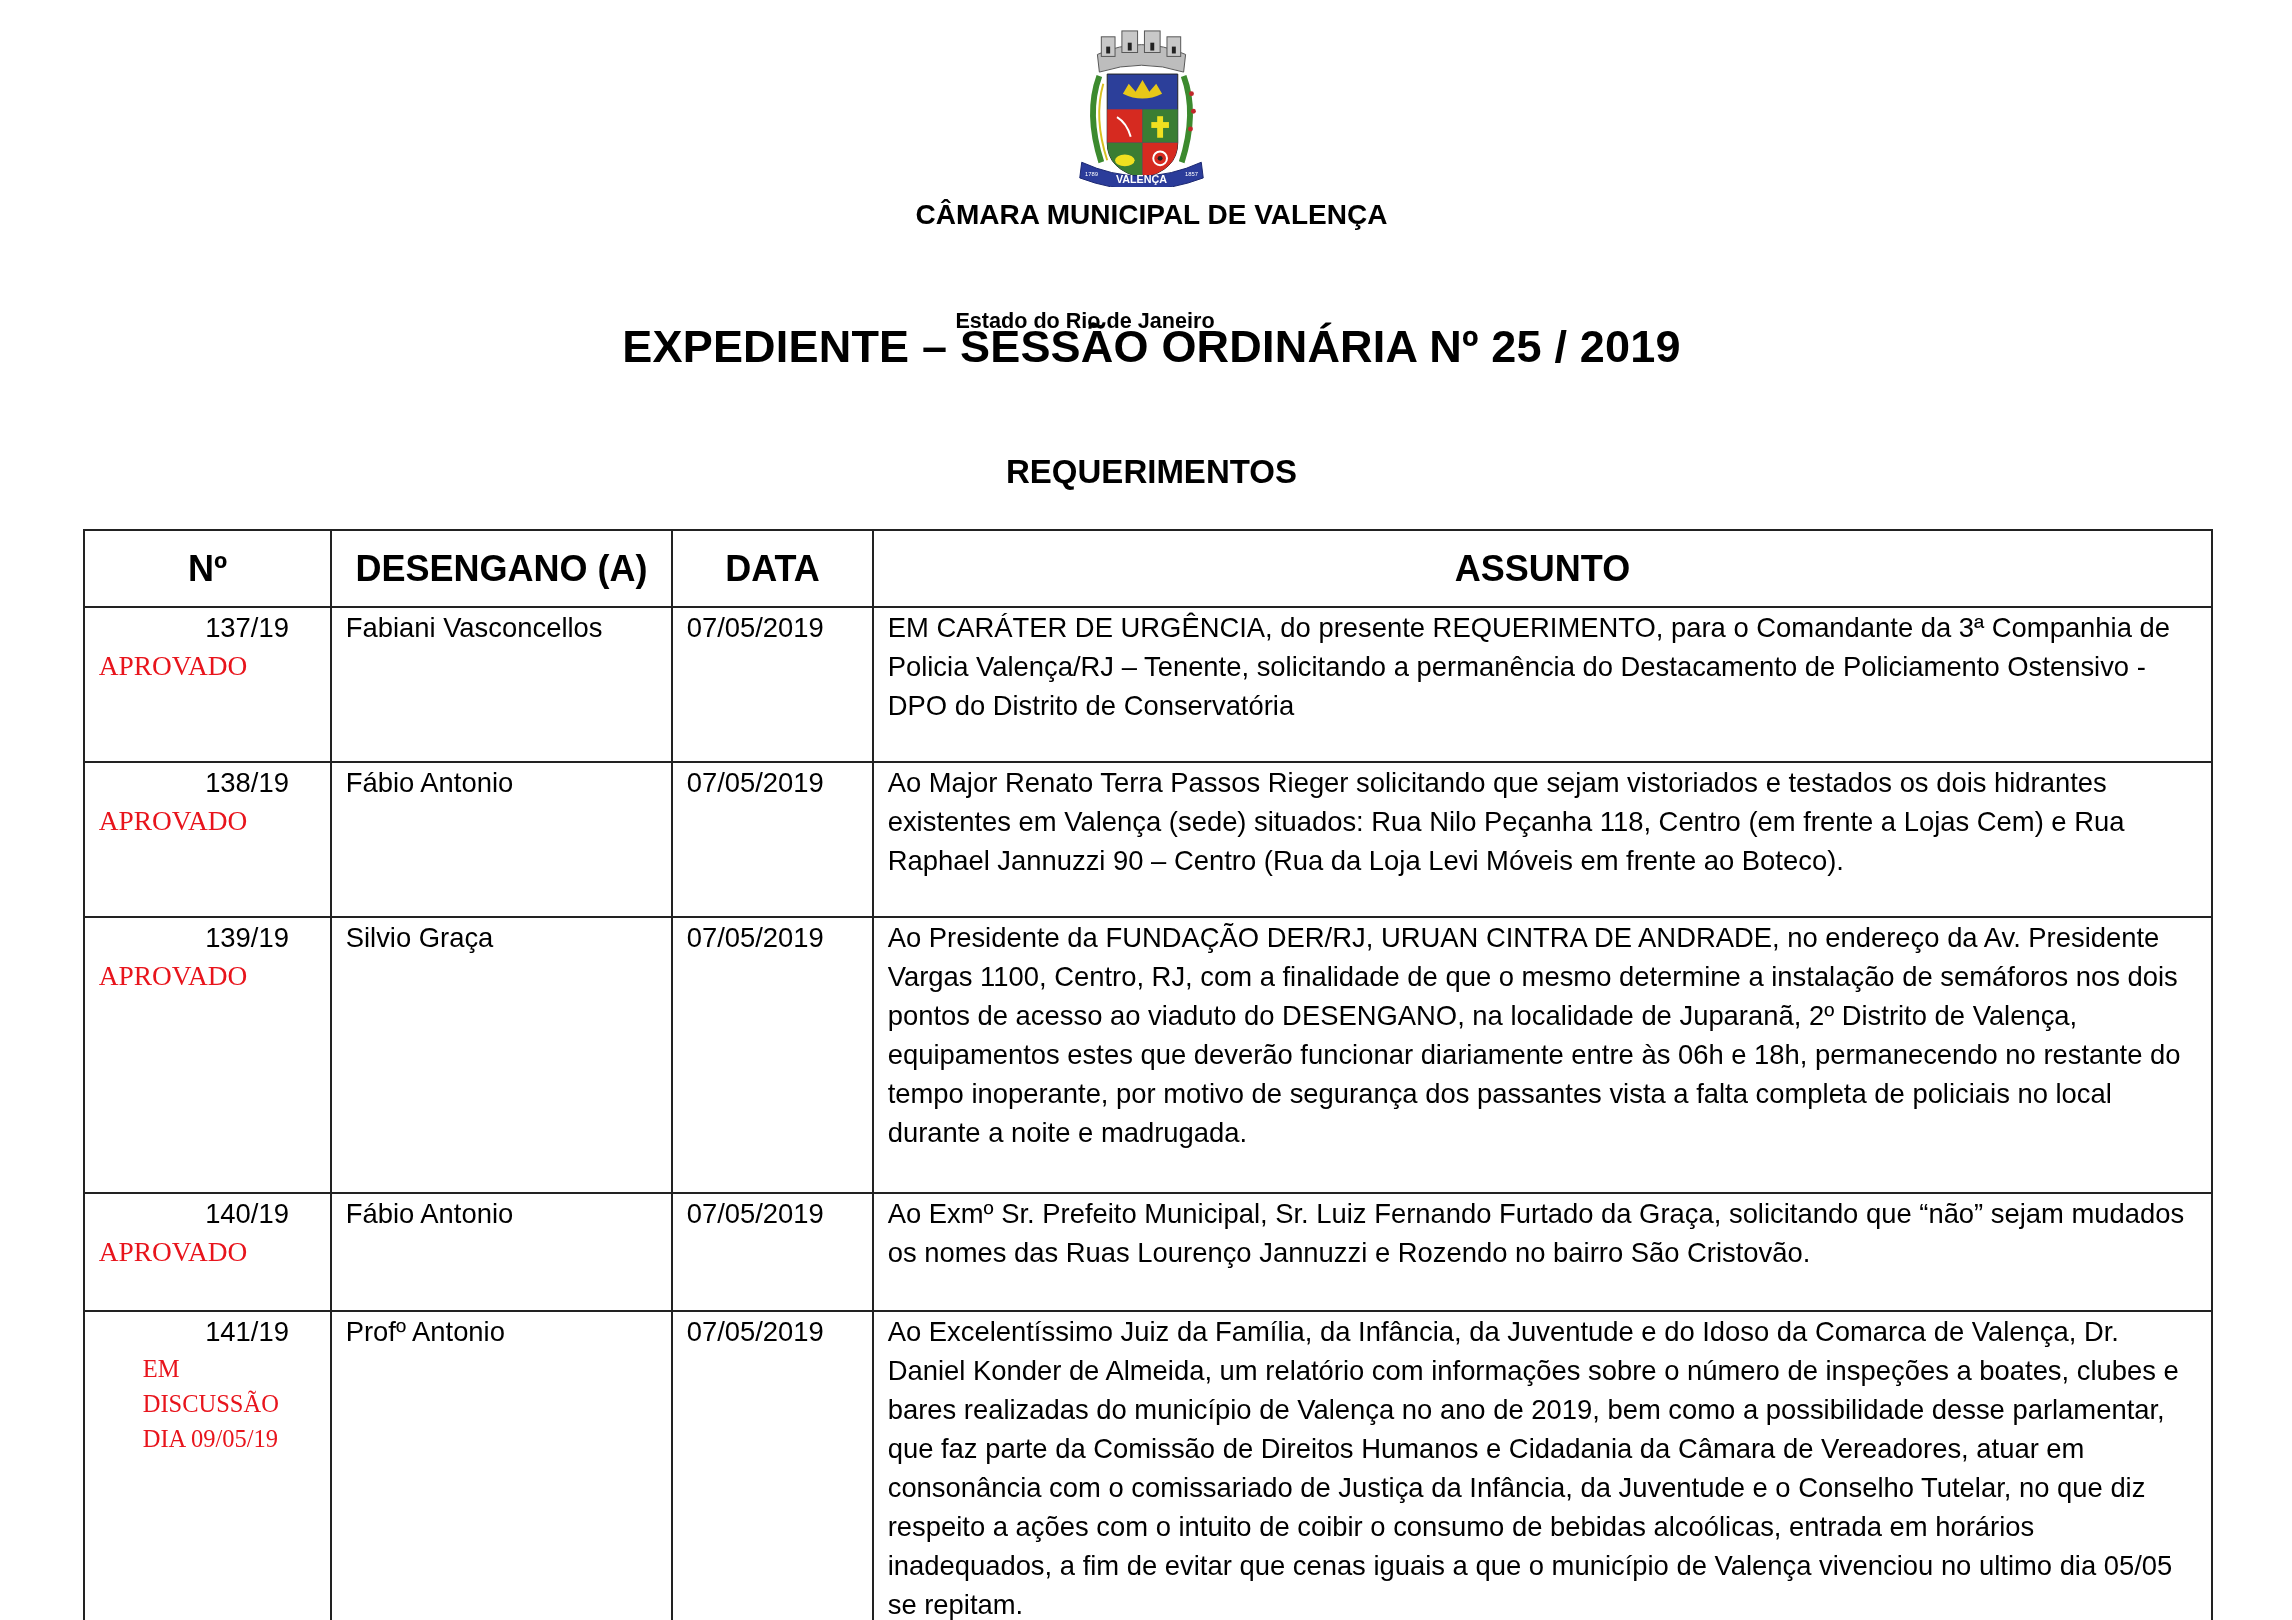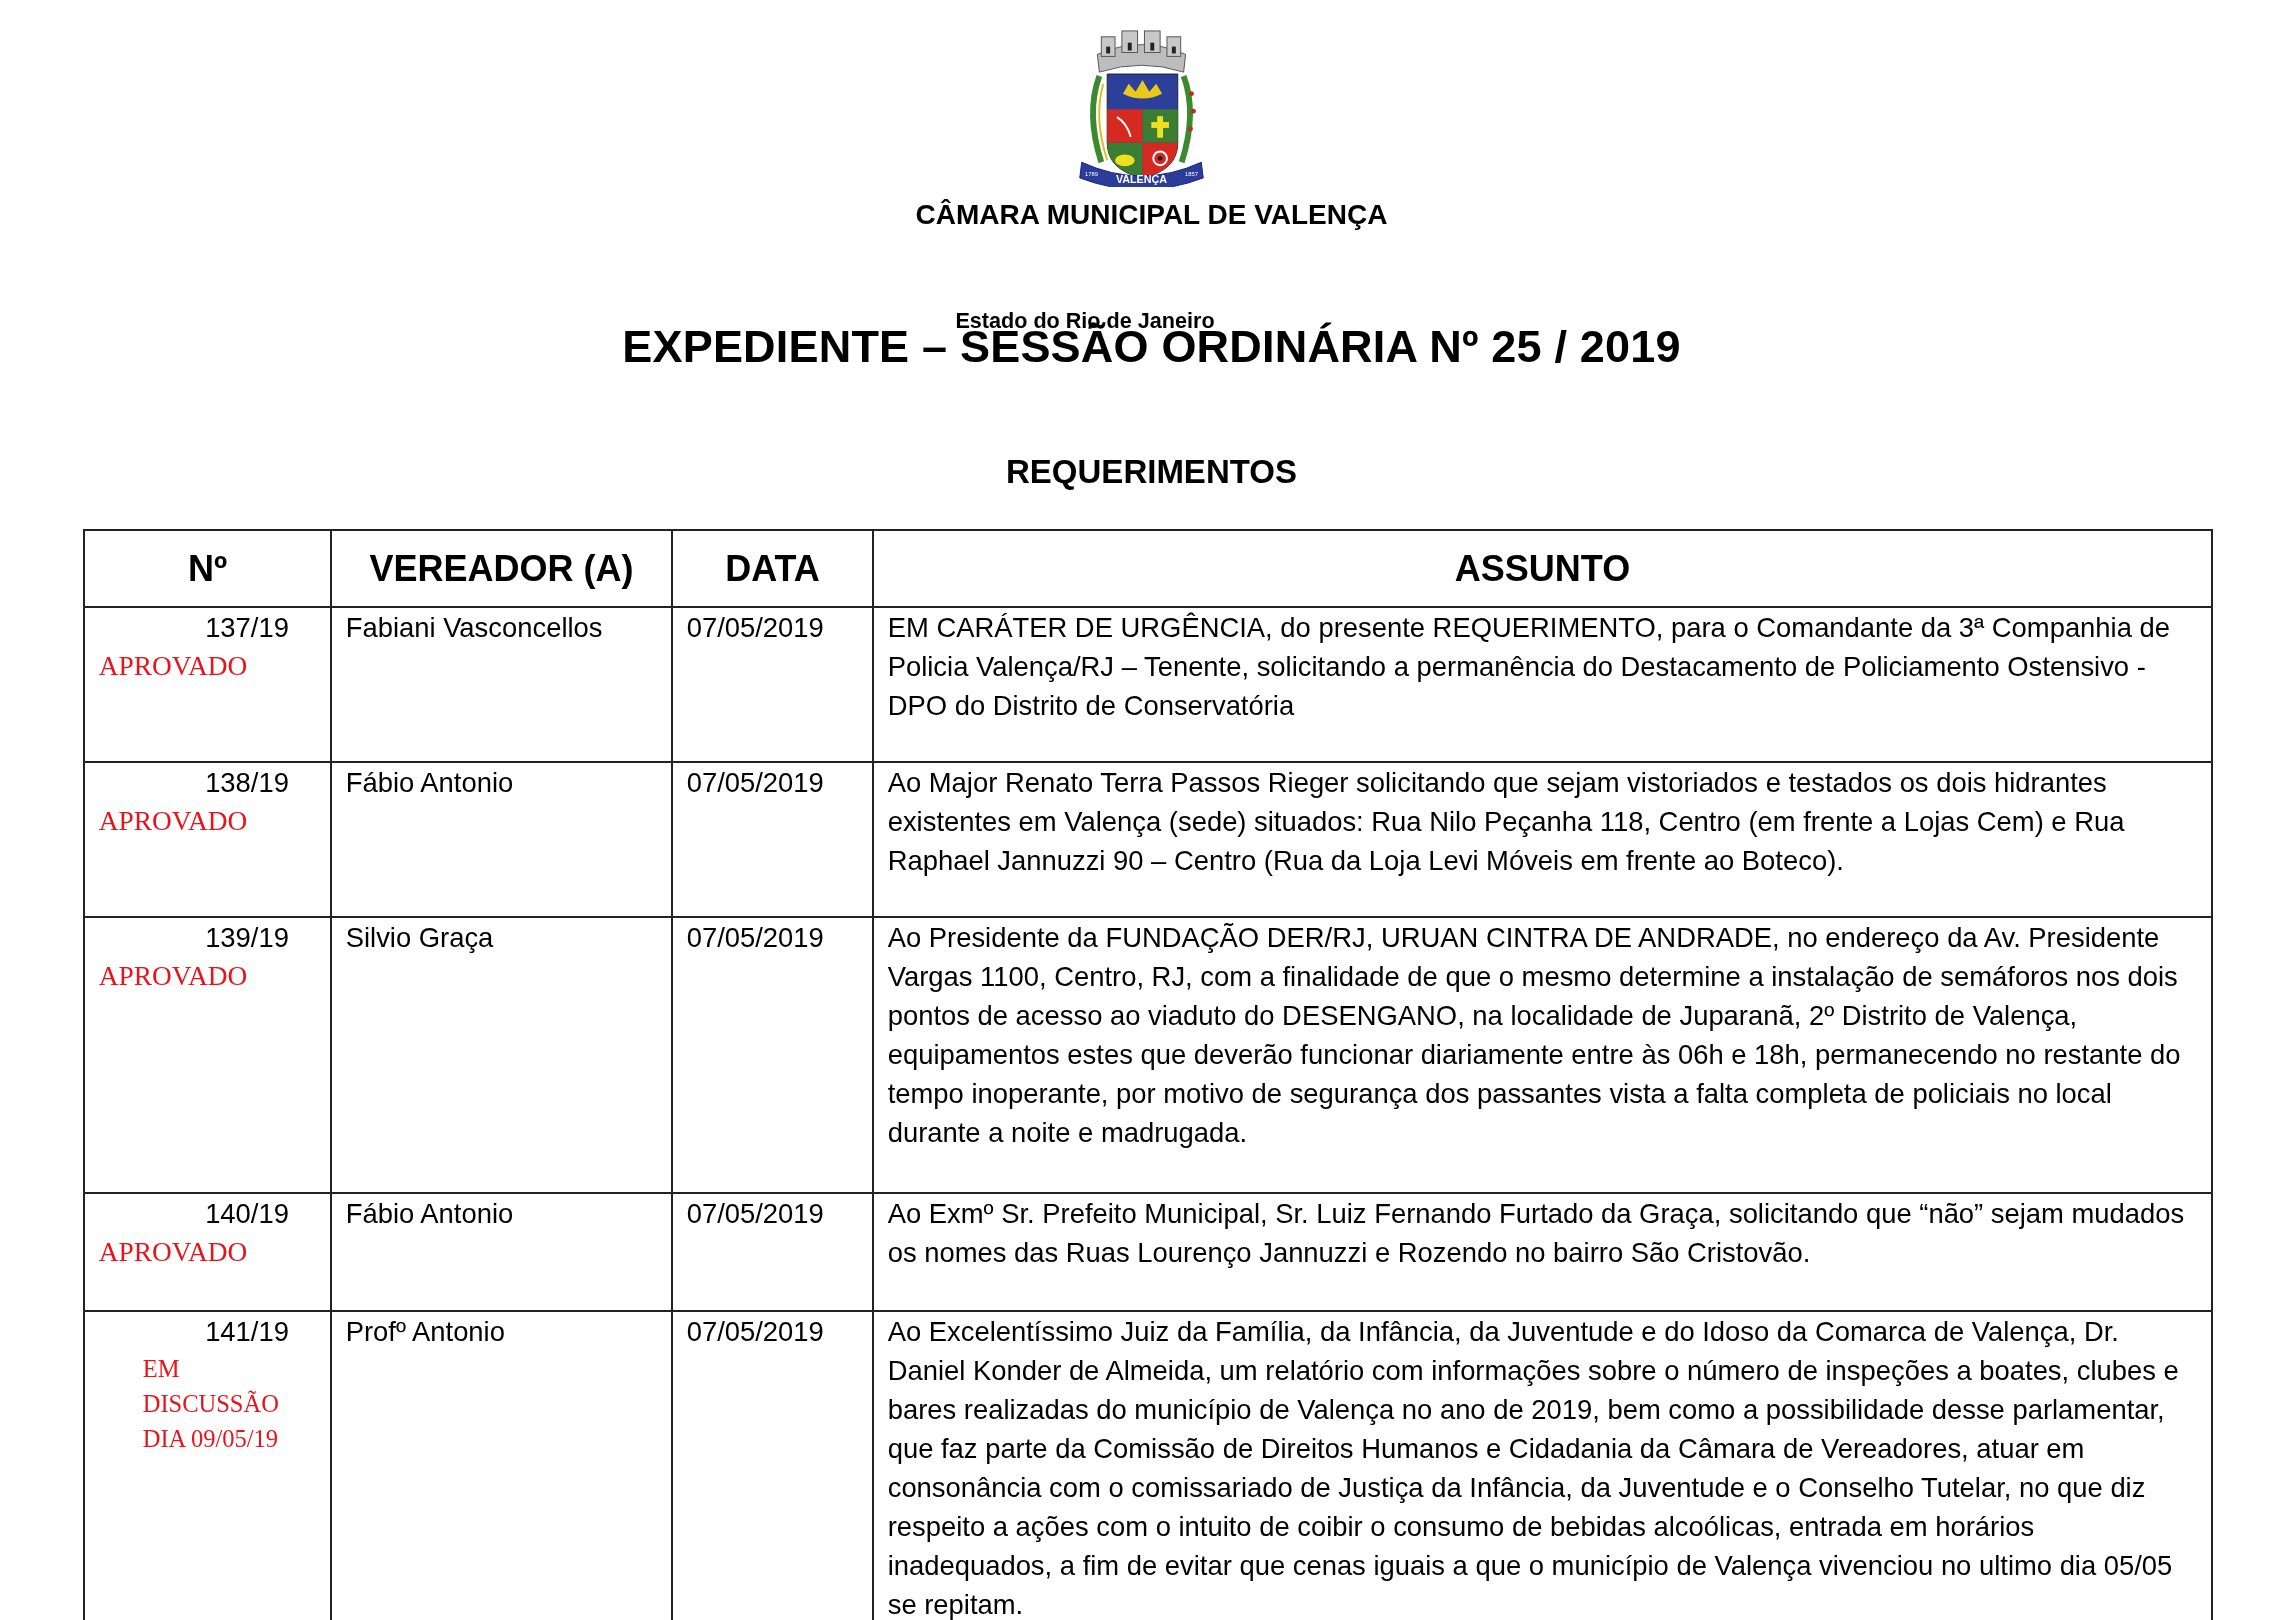--- a/index.html
+++ b/index.html
@@ -85,21 +85,21 @@
 <table class="req">
   <colgroup>
     <col class="c-num">
       <col class="c-ver">
       <col class="c-date">
       <col class="c-sub">
   </colgroup>
   <thead>
     <tr>
       <th>Nº</th>
-      <th>VEREADOR (A)</th>
+      <th>DESENGANO (A)</th>
       <th>DATA</th>
       <th>ASSUNTO</th>
     </tr>
   </thead>
   <tbody>
     <tr class="r1">
       <td class="num">
         <div class="num-val">137/19</div>
         <div class="status">APROVADO</div>
       </td>

